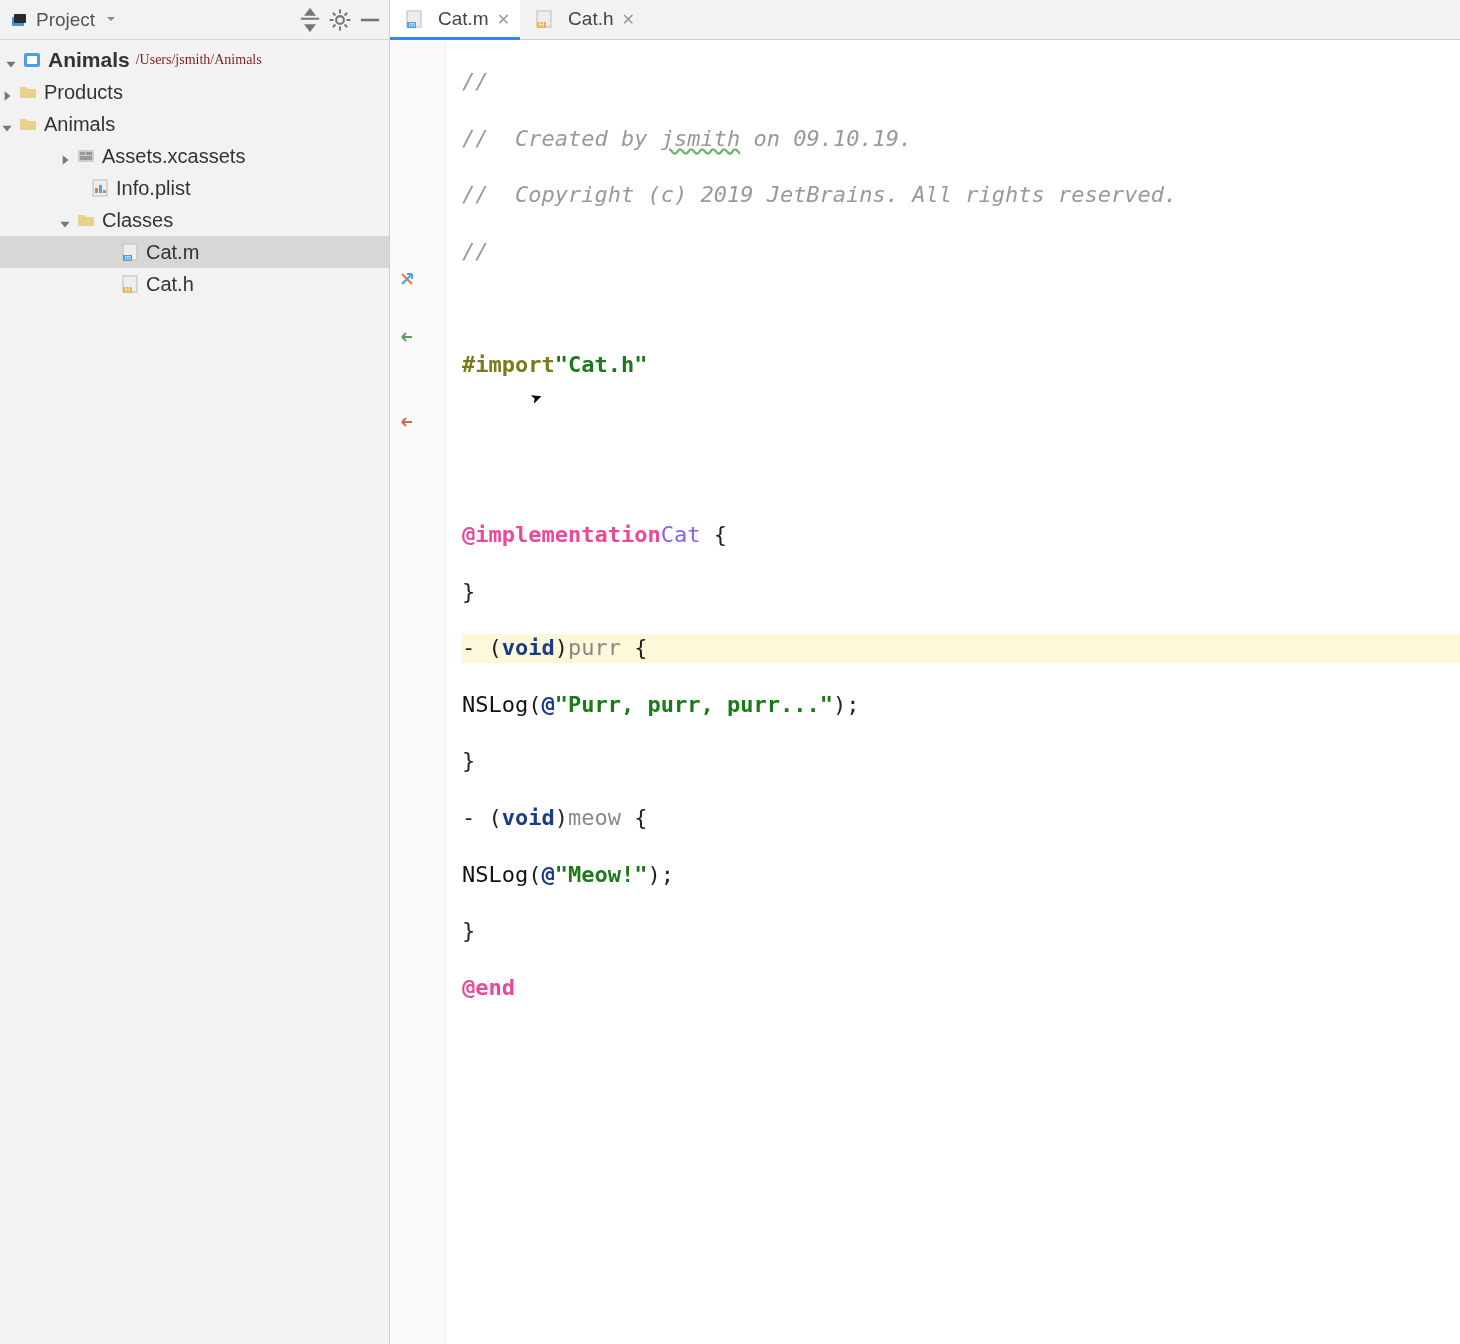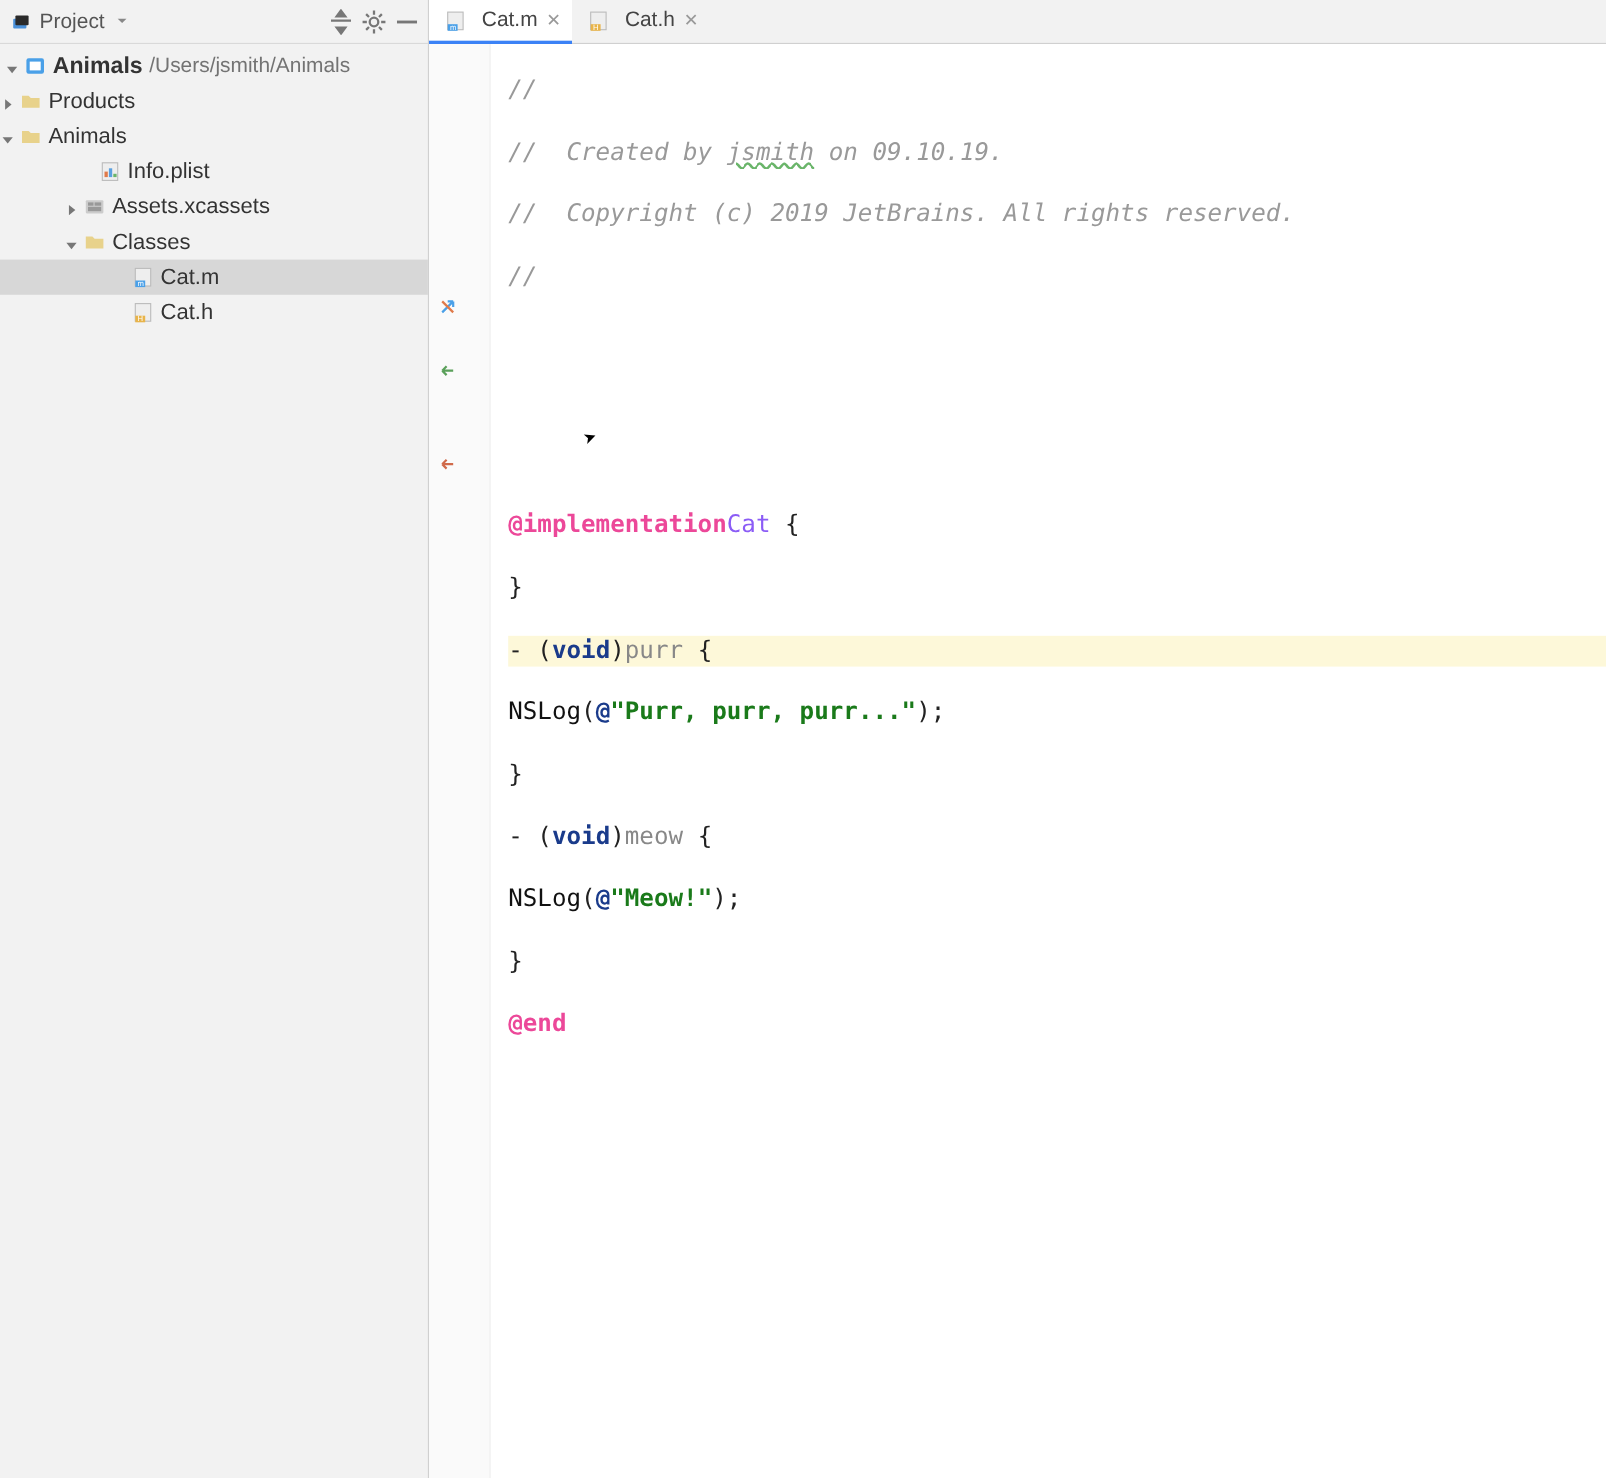--- a/index.html
+++ b/index.html
@@ -74,21 +74,21 @@
 .indent0 { padding-left: 4px; }
 .indent1 { }
 .indent2 { padding-left: 58px; }
 .indent3 { padding-left: 86px; }
 .indent4 { padding-left: 116px; }
 .file-icon, .folder-icon, .xcode-icon, .mh-icon, .plist-icon, .xcassets-icon {
   width: 20px; height: 20px;
   display: inline-flex;
   margin: 0 6px 0 4px;
 }
-.path { color: #737373; font-size: 19px; margin-left: 6px; }
+.path { color: #7f1d1d; font-size: 14px; margin-left: 6px; font-family: Liberation Serif, serif; }
 .bold { font-weight: 700; font-size: 21px; }
 
 .editor-area {
   flex: 1;
   display: flex;
   flex-direction: column;
   background: #fff;
 }
 .tabs {
   height: 40px;
@@ -238,45 +238,45 @@
             <path d="M2 4l4 5 4-5z" fill="#777"></path>
           </svg></span>
       <span class="folder-icon">
         <svg viewBox="0 0 20 20">
             <path d="M2 5h6l2 2h8v9H2z" fill="#e8d28b"></path>
           </svg>
       </span>
       <span>Animals</span>
     </div>
 
-    <div class="tree-row indent3">
-      <span class="plist-icon">
-        <svg viewBox="0 0 20 20">
-            <rect x="3" y="2" width="14" height="16" fill="#eee" stroke="#bbb"></rect>
-            <rect x="5" y="10" width="3" height="5" fill="#e07a4a"></rect>
-            <rect x="9" y="7" width="3" height="8" fill="#5aa0e0"></rect>
-            <rect x="13" y="12" width="3" height="3" fill="#6ab56a"></rect>
-          </svg>
-      </span>
-      <span>Info.plist</span>
-    </div>
-
     <div class="tree-row indent2">
       <span class="tri"><svg viewBox="0 0 12 12">
             <path d="M4 2l5 4-5 4z" fill="#777"></path>
           </svg></span>
       <span class="xcassets-icon">
         <svg viewBox="0 0 20 20">
             <rect x="2" y="4" width="16" height="12" fill="#ccc" rx="1"></rect>
             <rect x="4" y="6" width="5" height="3" fill="#999"></rect>
             <rect x="10" y="6" width="6" height="3" fill="#999"></rect>
             <rect x="4" y="10" width="12" height="4" fill="#999"></rect>
           </svg>
       </span>
       <span>Assets.xcassets</span>
+    </div>
+
+    <div class="tree-row indent3">
+      <span class="plist-icon">
+        <svg viewBox="0 0 20 20">
+            <rect x="3" y="2" width="14" height="16" fill="#eee" stroke="#bbb"></rect>
+            <rect x="5" y="10" width="3" height="5" fill="#e07a4a"></rect>
+            <rect x="9" y="7" width="3" height="8" fill="#5aa0e0"></rect>
+            <rect x="13" y="12" width="3" height="3" fill="#6ab56a"></rect>
+          </svg>
+      </span>
+      <span>Info.plist</span>
     </div>
 
     <div class="tree-row indent2">
       <span class="tri"><svg viewBox="0 0 12 12">
             <path d="M2 4l4 5 4-5z" fill="#777"></path>
           </svg></span>
       <span class="folder-icon">
         <svg viewBox="0 0 20 20">
             <path d="M2 5h6l2 2h8v9H2z" fill="#e8d28b"></path>
           </svg>
@@ -354,20 +354,21 @@
       </span>
     </div>
     <div class="fold-col"></div>
 
     <div class="code">
 <div class="l"><span class="c-comment">//</span></div>
 <div class="l"><span class="c-comment"><span>//  Created by </span><span style="text-decoration: underline wavy #6ab56a;">jsmith</span><span> on 09.10.19.</span></span></div>
 <div class="l"><span class="c-comment">//  Copyright (c) 2019 JetBrains. All rights reserved.</span></div>
 <div class="l"><span class="c-comment">//</span></div>
 <div class="l"></div>
+<div class="l"><span class="c-directive">#import</span> <span class="c-string">"Cat.h"</span></div>
 <div class="l"></div>
 <div class="l"></div>
 <div class="l"><span class="c-keyword">@implementation</span> <span class="c-class">Cat</span><span class="c-punc"> {</span></div>
 <div class="l"><span class="c-punc">}</span></div>
 <div class="l hl"><span class="c-punc">- (</span><span class="c-type">void</span><span class="c-punc">)</span><span class="c-method">purr</span><span class="c-punc"> {</span></div>
 <div class="l">    <span>NSLog</span><span class="c-punc">(</span><span class="c-at">@</span><span class="c-string">"Purr, purr, purr..."</span><span class="c-punc">);</span></div>
 <div class="l"><span class="c-punc">}</span></div>
 <div class="l"><span class="c-punc">- (</span><span class="c-type">void</span><span class="c-punc">)</span><span class="c-method">meow</span><span class="c-punc"> {</span></div>
 <div class="l">    <span>NSLog</span><span class="c-punc">(</span><span class="c-at">@</span><span class="c-string">"Meow!"</span><span class="c-punc">);</span></div>
 <div class="l"><span class="c-punc">}</span></div>

